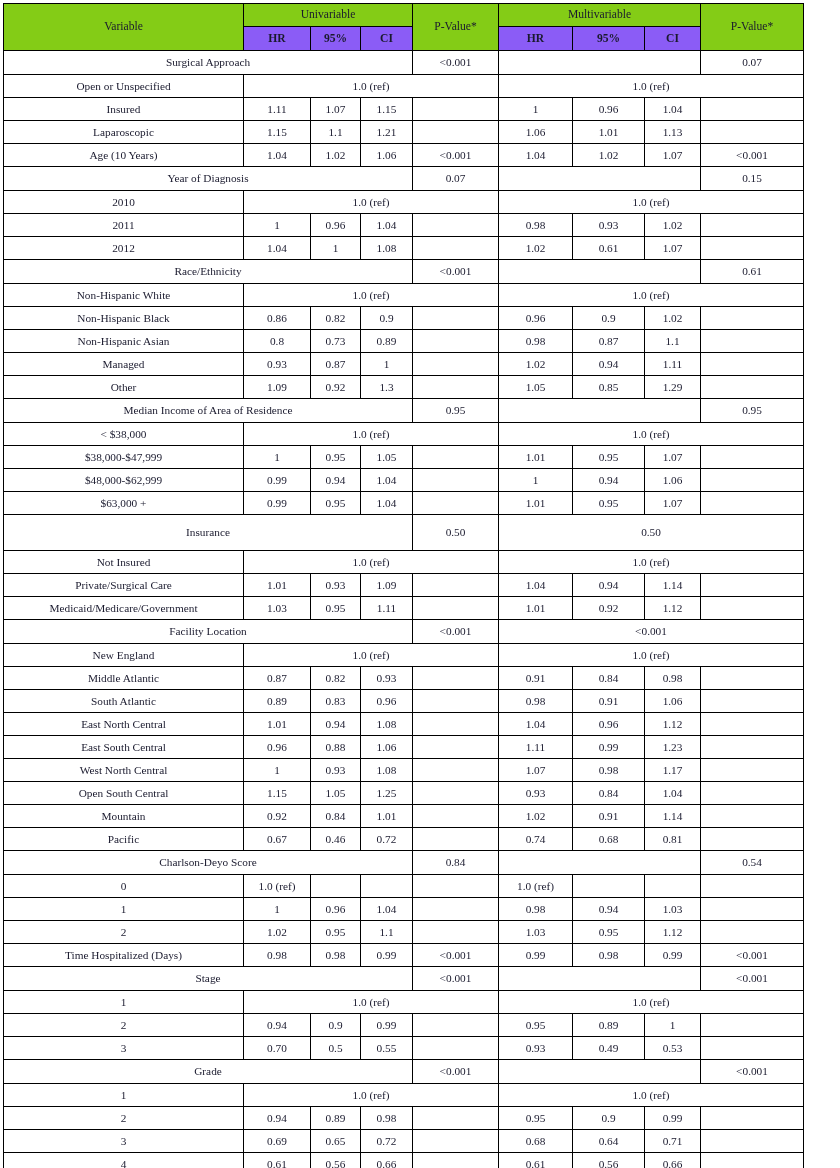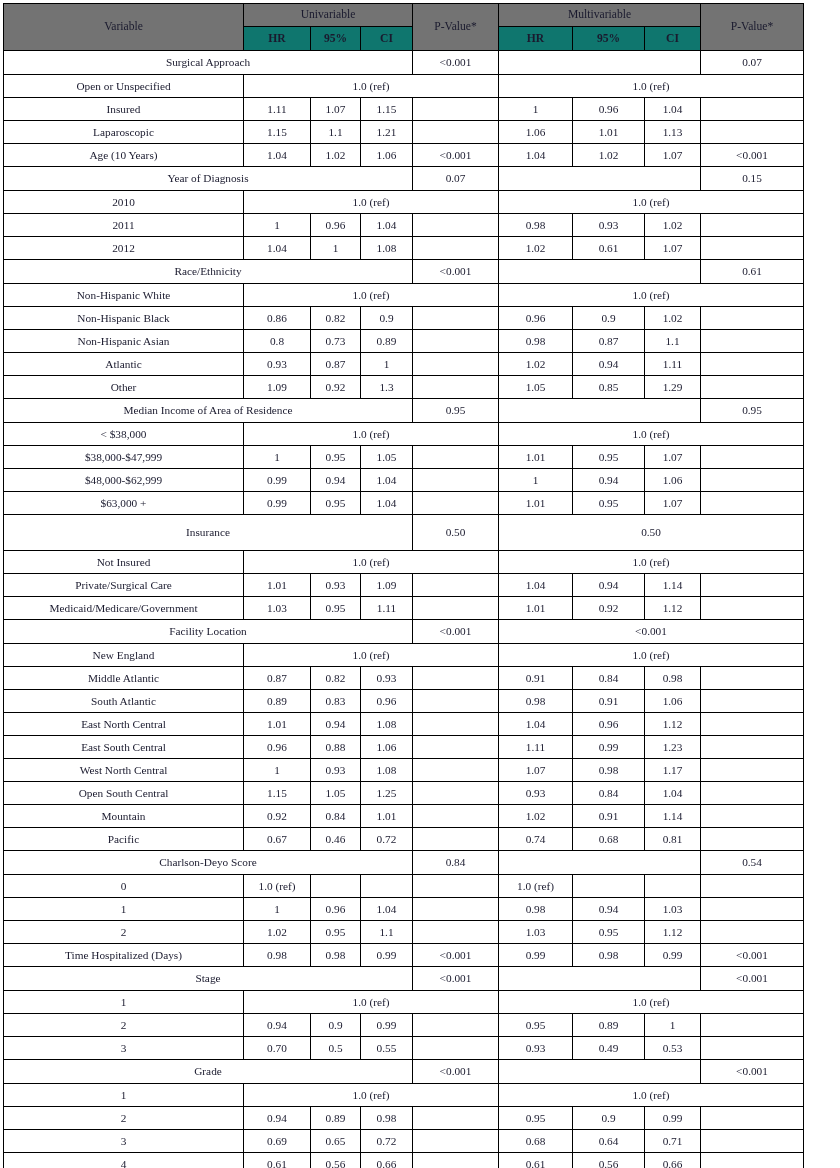--- a/index.html
+++ b/index.html
@@ -27,27 +27,27 @@
     padding:0 2px;
     text-align:center;
     vertical-align:middle;
     height:22px;
     line-height:1.15;
     font-weight:normal;
     overflow:hidden;
     white-space:nowrap;
   }
   thead th{
-    background:#737373;
+    background:#84cc16;
     font-weight:bold;
     font-size:11.6px;
     height:24px;
   }
   thead tr.sub th{
-    background:#0f766e;
+    background:#8b5cf6;
     font-weight:bold;
     height:23px;
   }
   
   col.c-var   {width:240px;}
   col.c-hr1   {width:67px;}
   col.c-lo1   {width:50px;}
   col.c-hi1   {width:52px;}
   col.c-p1    {width:86px;}
   col.c-hr2   {width:74px;}
@@ -197,21 +197,21 @@
           <td>0.8</td>
           <td>0.73</td>
           <td>0.89</td>
           <td></td>
           <td>0.98</td>
           <td>0.87</td>
           <td>1.1</td>
           <td></td>
         </tr>
         <tr>
-          <td class="var">Atlantic</td>
+          <td class="var">Managed</td>
           <td>0.93</td>
           <td>0.87</td>
           <td>1</td>
           <td></td>
           <td>1.02</td>
           <td>0.94</td>
           <td>1.11</td>
           <td></td>
         </tr>
         <tr>

